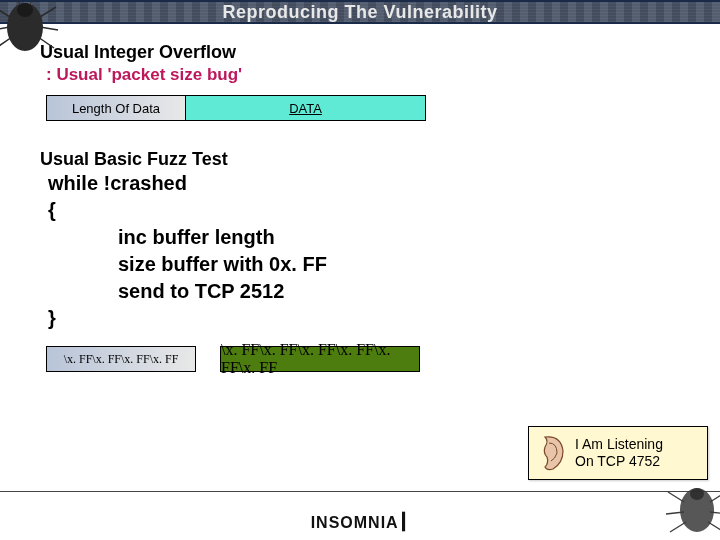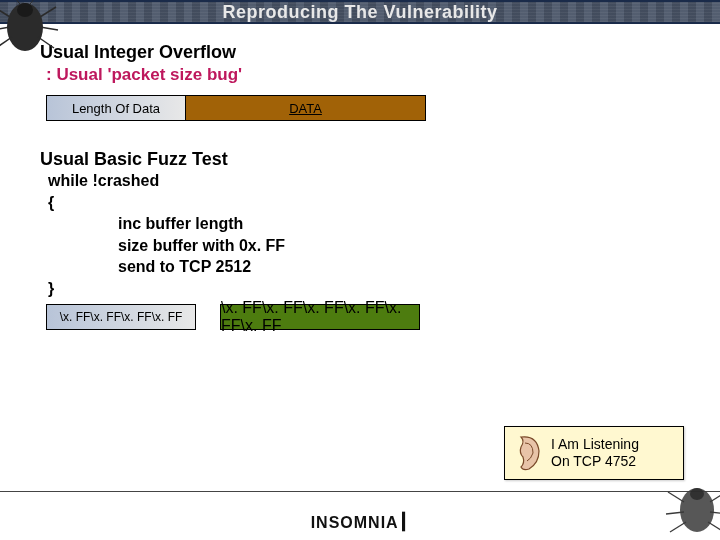--- a/index.html
+++ b/index.html
@@ -65,61 +65,62 @@
     align-items: center;
     justify-content: center;
     height: 26px;
   }
   .cell-len {
     width: 140px;
     background: linear-gradient(to right, #b8c4d8 0%, #e8e8e8 100%);
   }
   .cell-data {
     width: 240px;
-    background: #a16207;
+    background: #5eead4;
     border-left: none;
     text-decoration: underline;
   }
   .h2 {
     font-size: 18px;
     font-weight: bold;
     margin-top: 6px;
   }
   .code {
-    font-size: 16px;
+    font-size: 20px;
     font-weight: bold;
     line-height: 1.35;
     margin-left: 8px;
   }
   .code-indent {
     margin-left: 70px;
   }
   .packet2 {
     display: flex;
     margin-left: 6px;
-    margin-top: 4px;
+    margin-top: 14px;
+    font-family: Liberation Serif, serif;
   }
   .cell-ff1 {
     width: 150px;
     background: linear-gradient(to right, #b8c4d8 0%, #e8e8e8 100%);
     font-size: 12px;
   }
   .cell-gap {
     width: 24px;
     border: none;
     background: transparent;
   }
   .cell-ff2 {
     width: 200px;
     background: #4d7c0f;
     font-size: 16px;
   }
   .listen-box {
     position: absolute;
-    right: 36px;
+    right: 12px;
     bottom: 60px;
     width: 180px;
     height: 54px;
     background: #fff8d0;
     border: 1.5px solid #000;
     display: flex;
     align-items: center;
     padding: 4px 6px;
     font-size: 14px;
     line-height: 1.2;

